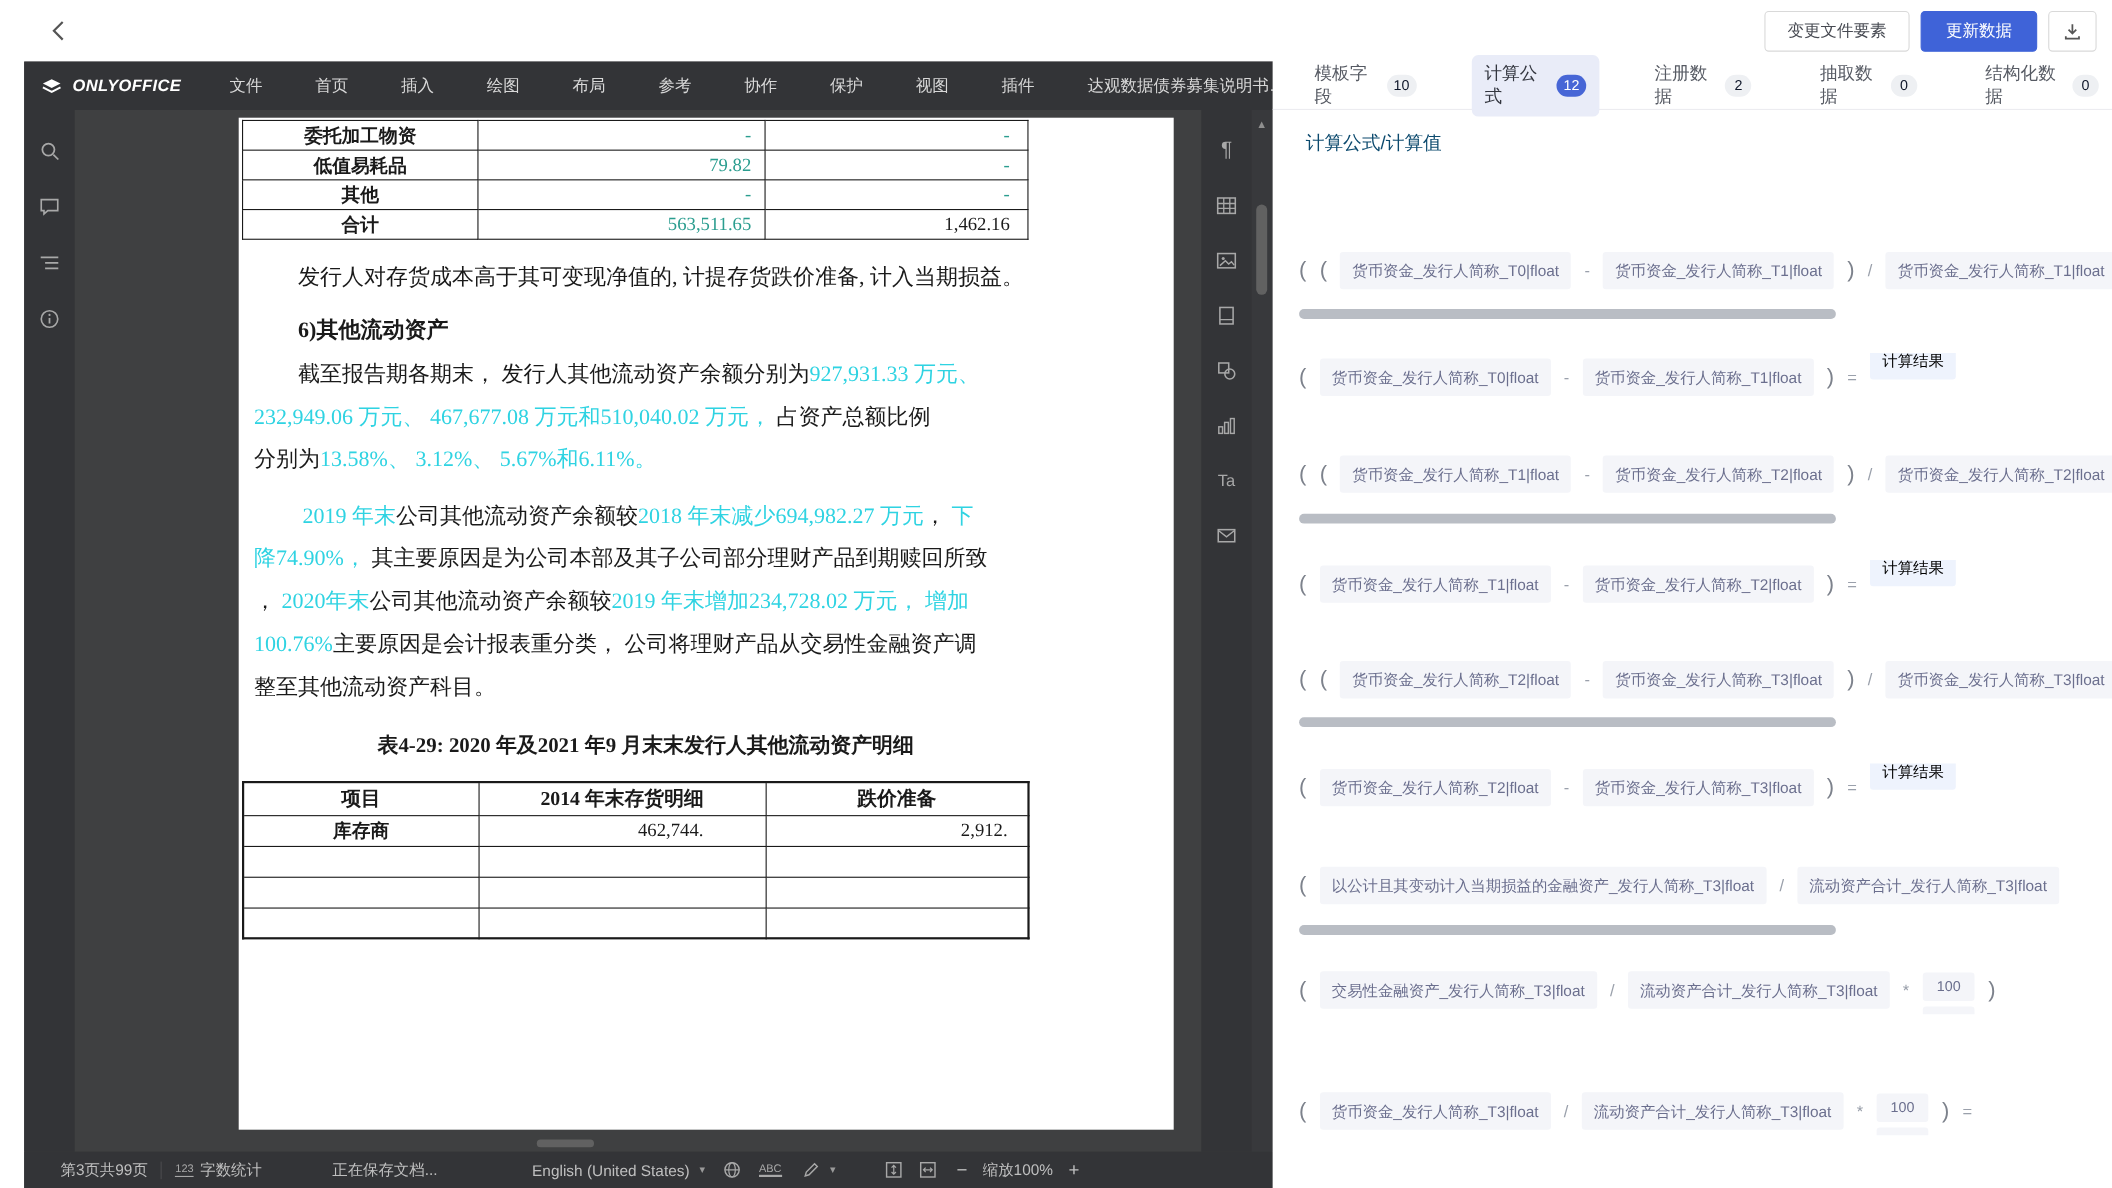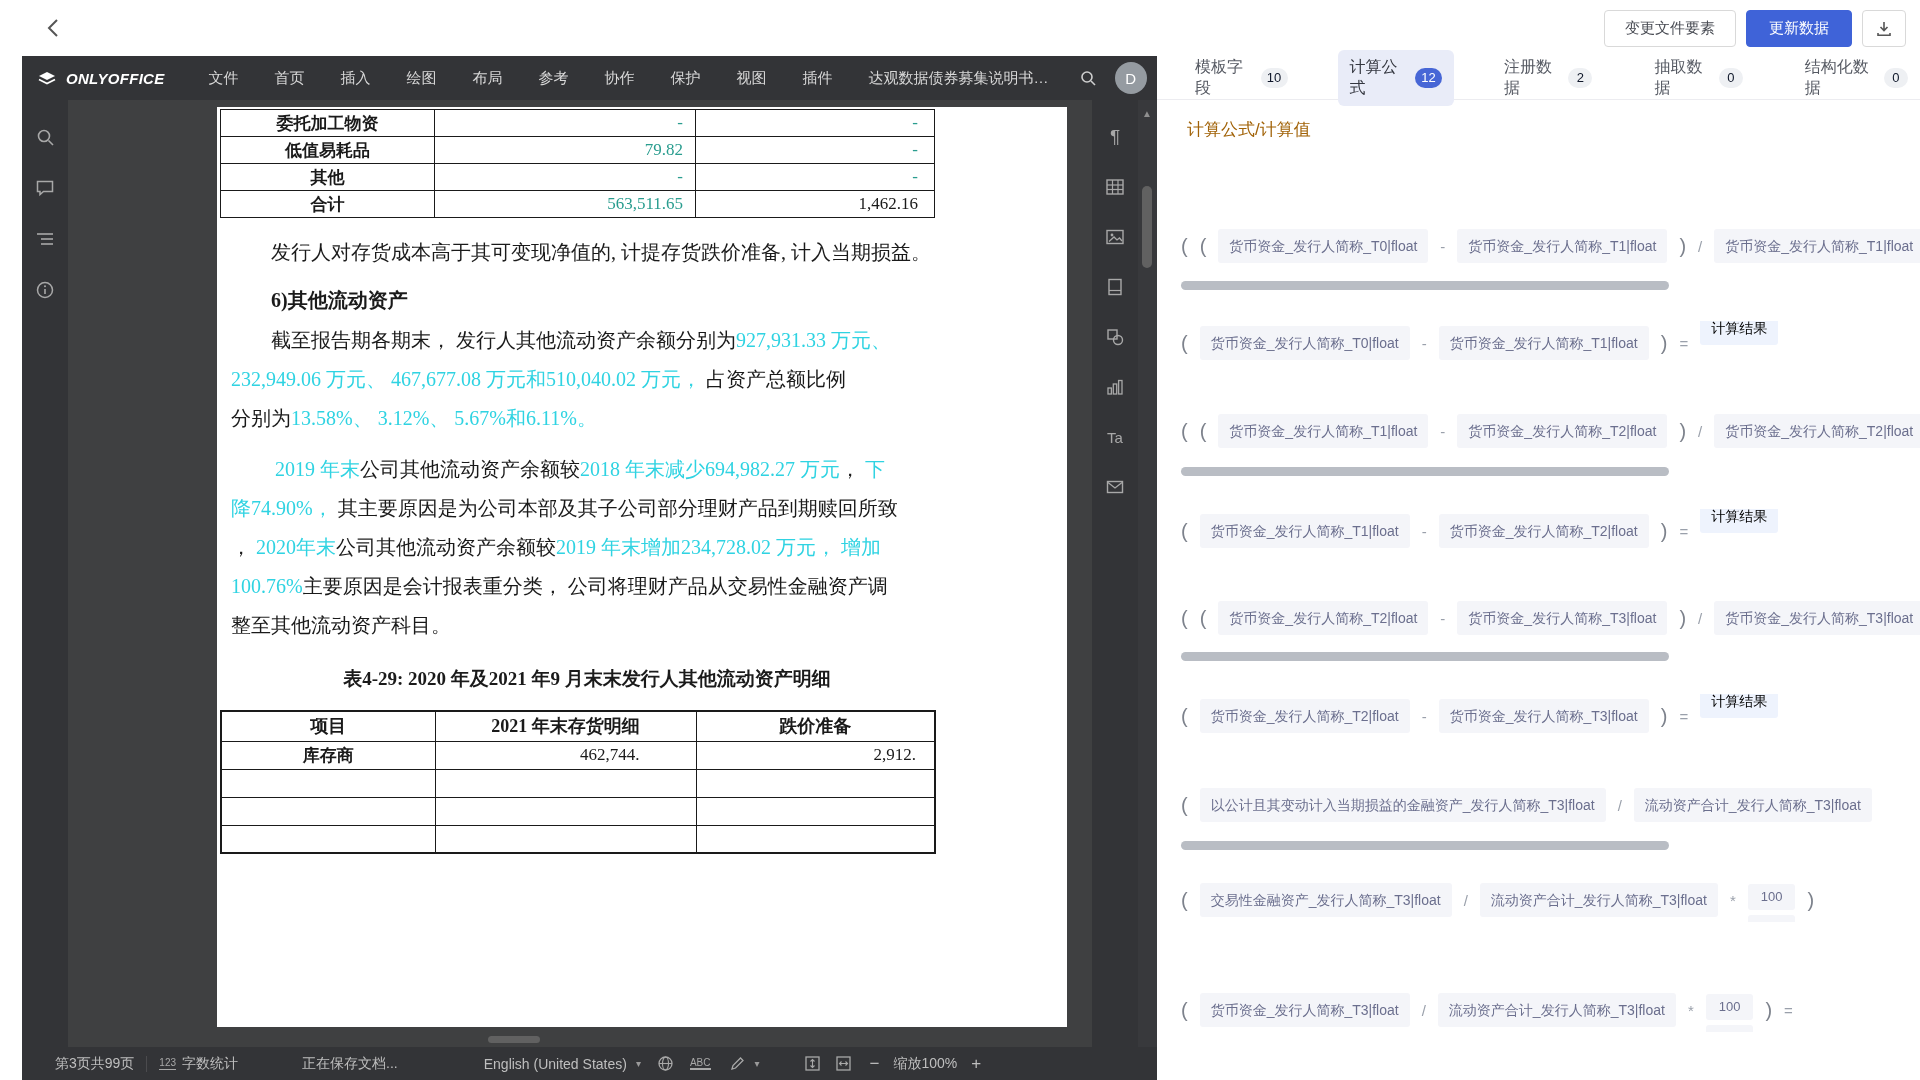--- a/index.html
+++ b/index.html
@@ -17,21 +17,21 @@
     font-size:15px; color:#fff; display:flex; align-items:center; cursor:pointer; }
   .btn-icon { width:44px; height:37px; background:#fff; border:1px solid #d9d9d9; border-radius:4px;
     display:flex; align-items:center; justify-content:center; cursor:pointer; }
 
   
   .editor { position:absolute; left:22px; top:56px; width:1135px; height:1024px; background:#3f4041; }
   .menubar { position:absolute; left:0; top:0; width:100%; height:44px; background:#333437;
     display:flex; align-items:center; }
   .brand { display:flex; align-items:center; gap:8px; margin-left:14px; margin-right:28px; }
   .brand-name { color:#fff; font-weight:bold; font-size:15px; letter-spacing:.3px;font-style:italic; }
-  .menu-items { display:flex; gap:4px; }
+  .menu-items { display:flex; gap:16px; }
   .menu-item { color:#d8d8d8; font-size:15px; padding:0 16px; height:44px; display:flex; align-items:center; cursor:pointer; white-space:nowrap; }
   .menu-search { margin-left:14px; cursor:pointer; display:flex; }
   .avatar { width:32px; height:32px; border-radius:50%; background:#959ba1; color:#fff; font-size:15px;
     display:flex; align-items:center; justify-content:center; margin-left:18px; cursor:pointer; }
 
   .editor-body { position:absolute; left:0; top:44px; width:100%; height:947px; display:flex; }
   .side-toolbar { width:46px; height:100%; background:#333437; display:flex; flex-direction:column;
     align-items:center; padding-top:26px; gap:29px; }
   .side-toolbar .tool, .right-toolcol .tool { width:22px; height:22px; display:flex; align-items:center;
     justify-content:center; cursor:pointer; color:#a8a8a8; }
@@ -80,21 +80,21 @@
   .panel { position:absolute; left:1157px; top:56px; width:763px; height:1024px; background:#fff; }
   .tabsbar { position:absolute; left:0; top:0; width:100%; height:44px; display:flex; align-items:center;
     padding-left:26px; gap:38px; border-bottom:1px solid #ececf0; }
   .tab { display:flex; align-items:center; gap:8px; font-size:16px; color:#565a63; cursor:pointer;
     padding:7px 12px; border-radius:6px; }
   .tab .cnt { min-width:24px; height:20px; border-radius:10px; background:#eef0f3; color:#0f172a;
     font-size:13px; display:flex; align-items:center; justify-content:center; padding:0 7px; }
   .tab.active { background:#e9ecf8; color:#33363f; }
   .tab.active .cnt { background:#4766d6; color:#fff; }
   .panel-body { position:absolute; left:0; top:44px; width:100%; height:980px; overflow:hidden; }
-  .section-title { position:absolute; left:30px; top:18px; font-size:17px; color:#a16207; }
+  .section-title { position:absolute; left:30px; top:18px; font-size:17px; color:#0c4a6e; }
   .frow { position:absolute; left:24px; right:0; height:44px; display:flex; align-items:center; gap:12px;
     white-space:nowrap; overflow:hidden; }
   .paren { font-size:20px; color:#7d828c; }
   .op { font-size:15px; color:#9aa0ab; }
   .chip { height:34px; line-height:34px; padding:0 11px; background:#f4f5f9; color:#6b6f8e;
     font-size:14px; border-radius:3px; cursor:pointer; flex:0 0 auto; }
   .chip.result { background:#eef3fd; color:#000000; transform:translateY(-15px); }
   .stack { display:flex; flex-direction:column; gap:5px; transform:translateY(12px); flex:0 0 auto; }
   .stack .chip { height:26px; line-height:26px; font-size:13px; padding:0 13px; }
   .hbar { position:absolute; left:24px; width:488px; height:9px; background:#b9bdc4; border-radius:5px; cursor:pointer; }
@@ -253,21 +253,21 @@
 
           <table class="doc-table" id="table-bottom">
             <colgroup>
                 <col style="width:214px">
                 <col style="width:261px">
                 <col style="width:239px">
               </colgroup>
             <thead>
                 <tr>
                   <th class="cell-label">项目</th>
-                  <th class="cell-label">2021 年末存货明细</th>
+                  <th class="cell-label">2014 年末存货明细</th>
                   <th class="cell-label">跌价准备</th>
                 </tr>
               </thead>
               <tbody>
                 <tr>
                   <td class="cell-label">库存商</td>
                   <td class="t2-num1">462,744.</td>
                   <td class="t2-num2">2,912.</td>
                 </tr>
                 <tr>

